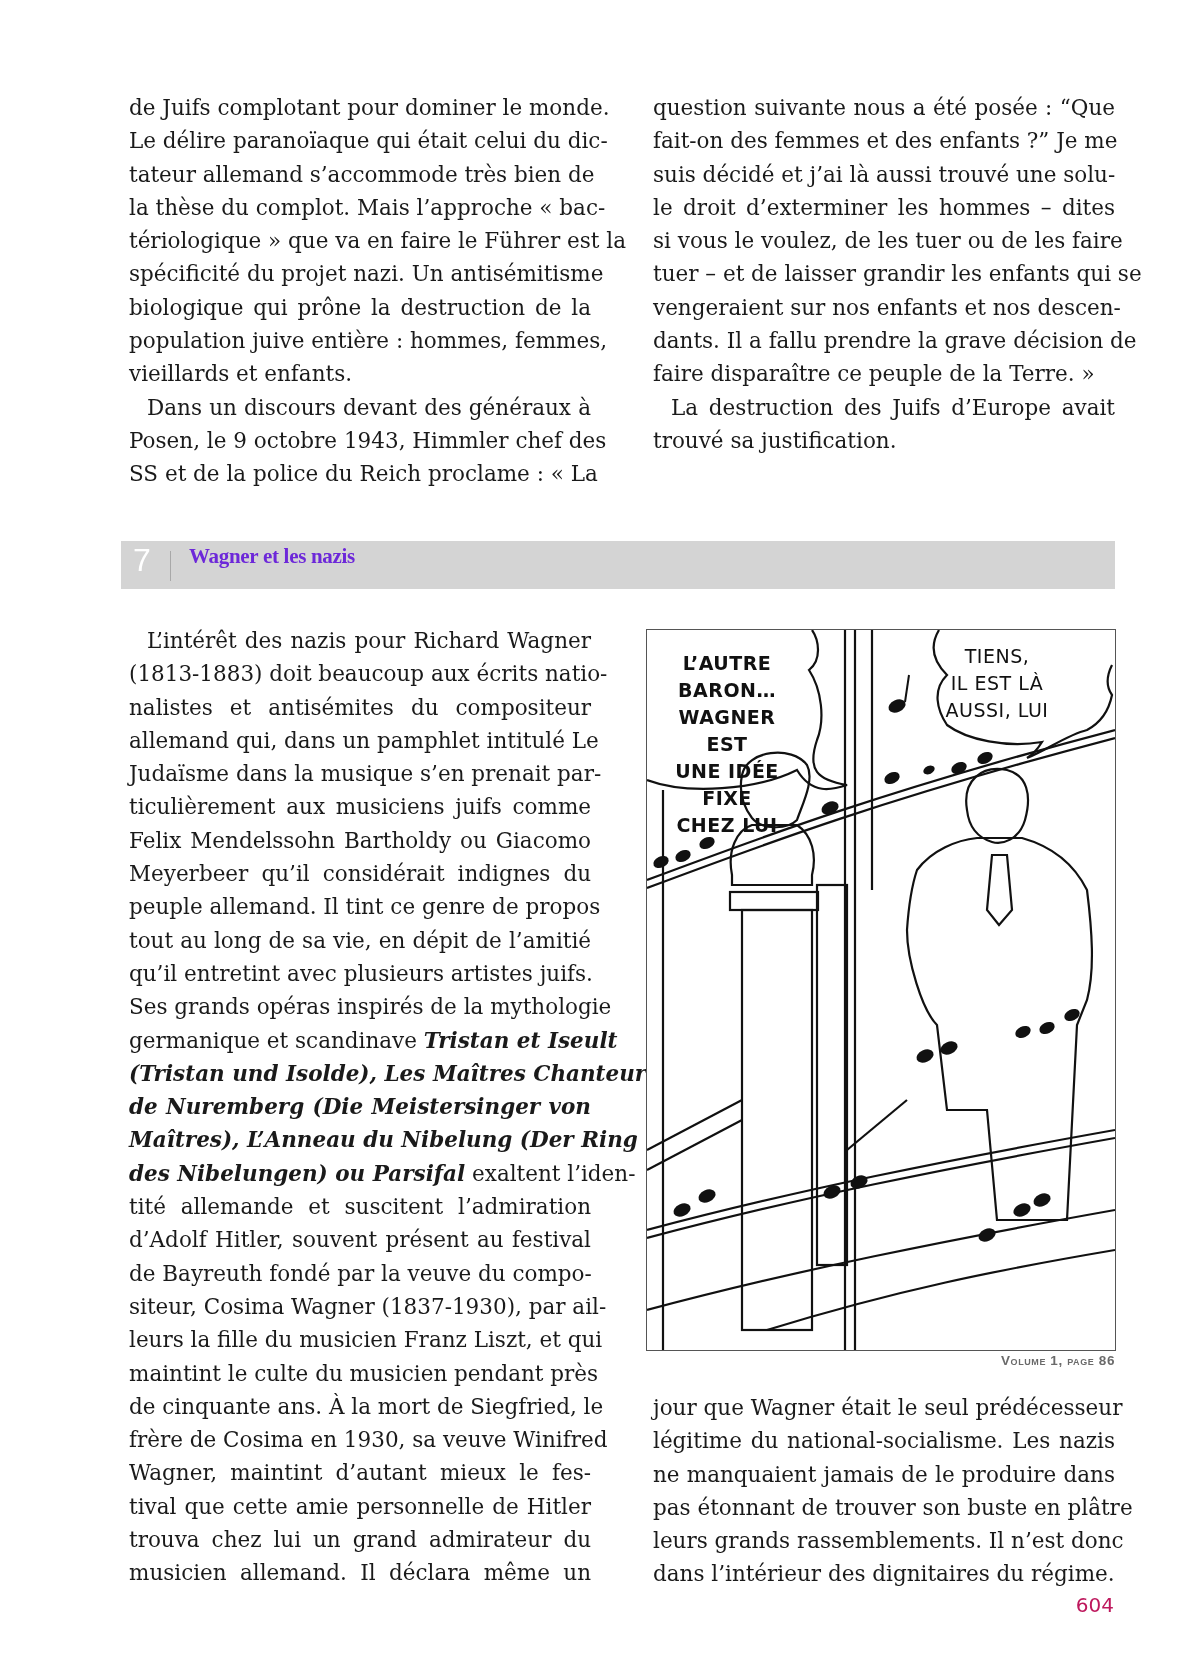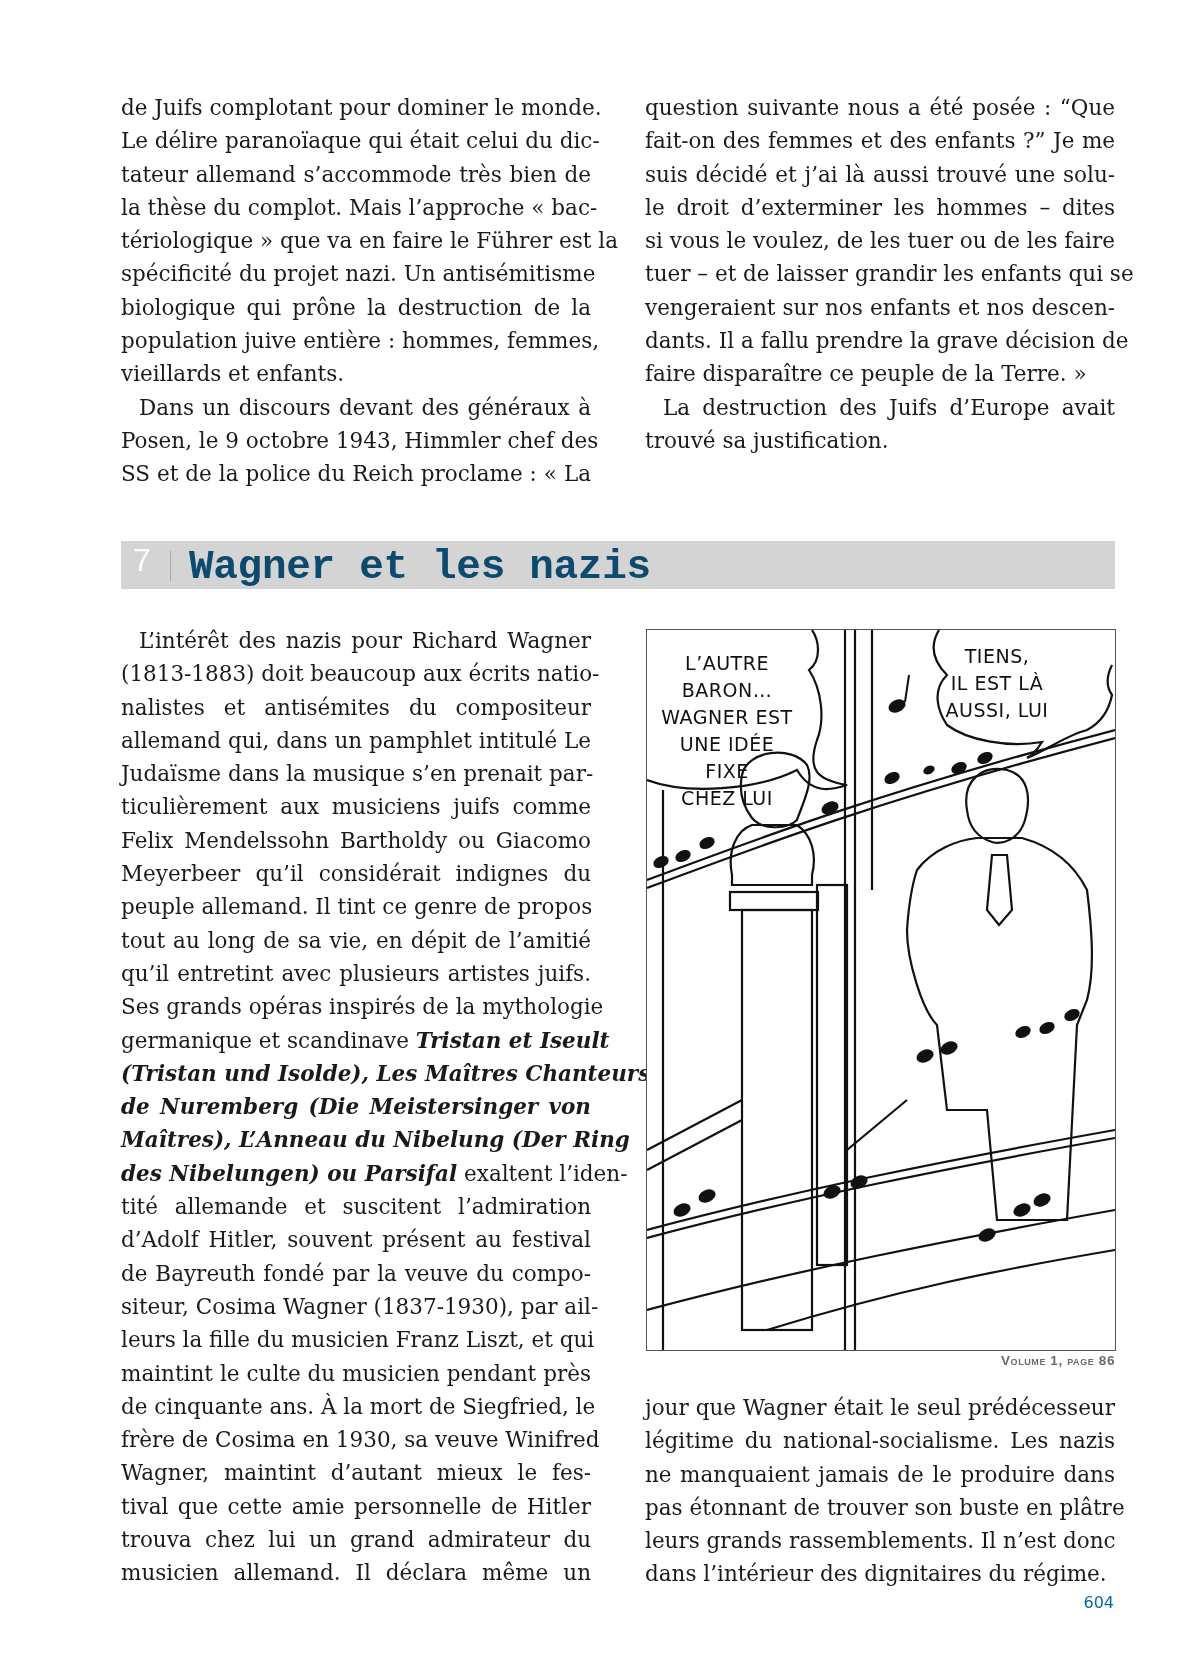--- a/index.html
+++ b/index.html
@@ -1,44 +1,44 @@
 <!DOCTYPE html>
 <html><head>
 <meta charset="utf-8">
 <style>
   html, body { margin: 0; padding: 0; background: #ffffff; }
   body { width: 1200px; height: 1680px; position: relative; overflow: hidden;
          font-family: "DejaVu Serif", serif; color: #1a1a1a; }
   .col { position: absolute; font-size: 21.5px; line-height: 33.3px; text-align: justify; }
   .col p { margin: 0; }
-  .line { display: block; text-align: justify; text-align-last: justify; white-space: nowrap; }
+  .line { display: block; text-align: justify; text-align-last: justify; white-space: nowrap; margin-left: 8px; }
   .line.last { text-align-last: left; }
   .col-left-top { left: 121px; top: 91px; width: 470px; }
   .col-right-top { left: 645px; top: 91px; width: 470px; }
   .section-header { position: absolute; left: 121px; top: 541px; width: 994px; height: 48px;
                     background: #d4d4d4; }
   .section-number { position: absolute; left: 12px; top: 1px; font-family: "Liberation Sans", sans-serif;
                     font-size: 32px; color: #ffffff; }
   .section-divider { position: absolute; left: 49px; top: 10px; width: 1px; height: 30px; background: #a8a8a8; }
-  .section-title { position: absolute; left: 68px; top: 3px; font-family: Liberation Mono, monospace;
-                   font-weight: bold; font-size: 41px; color: #0c4a6e; letter-spacing: -0.3px; }
+  .section-title { position: absolute; left: 68px; top: 3px; font-family: Liberation Serif, serif;
+                   font-weight: bold; font-size: 21px; color: #6d28d9; letter-spacing: -0.3px; }
   .col-left-main { left: 121px; top: 624px; width: 470px; }
   .col-right-main { left: 645px; top: 1391px; width: 470px; }
   em { font-style: italic; font-weight: bold; }
   .panel { position: absolute; left: 646px; top: 629px; width: 468px; height: 720px;
            border: 1.5px solid #555; background: #fff; overflow: hidden; }
   .panel svg { position: absolute; left: 0; top: 0; }
   .bubble-text { position: absolute; font-family: "DejaVu Sans", sans-serif; font-size: 19px;
                  line-height: 27px; text-align: center; color: #111; letter-spacing: 0.5px; }
-  .bubble-left { left: 10px; top: 20px; width: 140px; }
+  .bubble-left { left: 10px; top: 20px; width: 140px; font-weight: bold; }
   .bubble-right { left: 282px; top: 13px; width: 136px; }
   .caption { position: absolute; right: 85px; top: 1353px; font-family: Liberation Sans, sans-serif;
              font-weight: bold; font-size: 13.5px; color: #6a6a6a; font-variant: small-caps; letter-spacing: 0.6px; }
   .page-number { position: absolute; right: 86px; top: 1593px; font-family: "DejaVu Sans", sans-serif;
-                 font-size: 16px; color: #0369a1; }
+                 font-size: 20px; color: #be185d; }
 </style>
 </head>
 <body>
 
 <div class="col col-left-top">
   <p>
     <span class="line">de Juifs complotant pour dominer le monde.</span>
     <span class="line">Le délire paranoïaque qui était celui du dic-</span>
     <span class="line">tateur allemand s’accommode très bien de</span>
     <span class="line">la thèse du complot. Mais l’approche « bac-</span>

